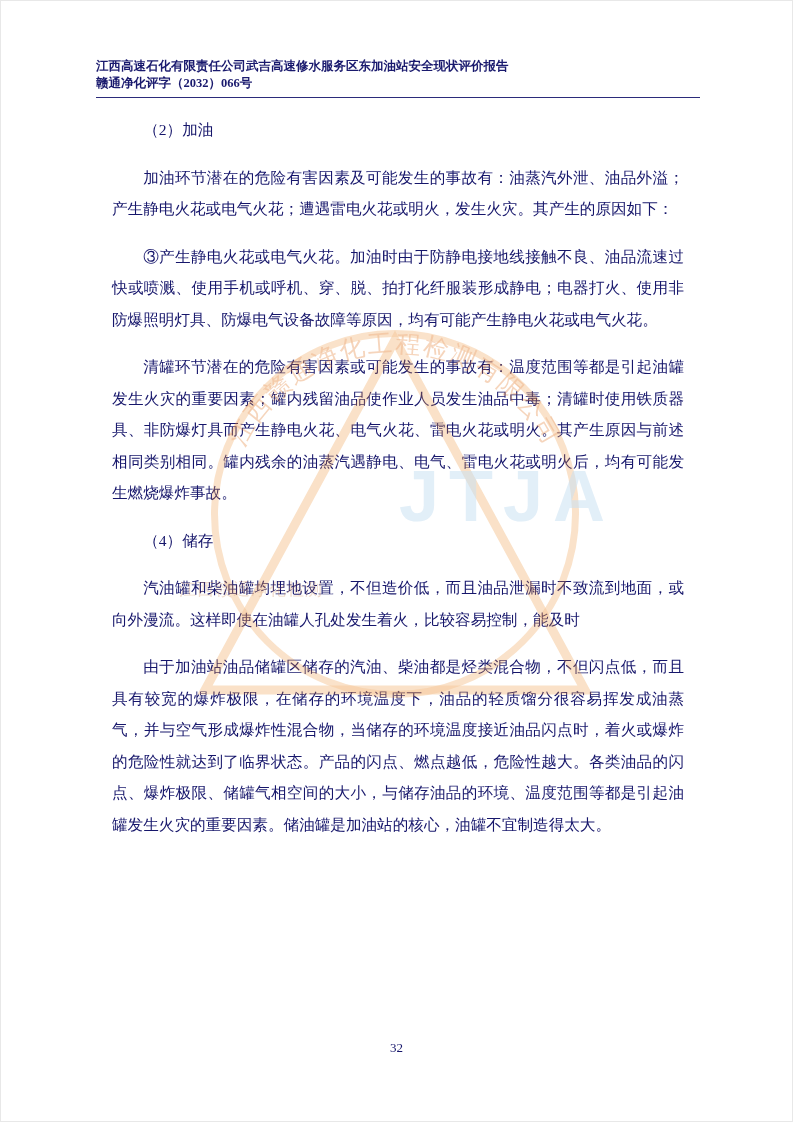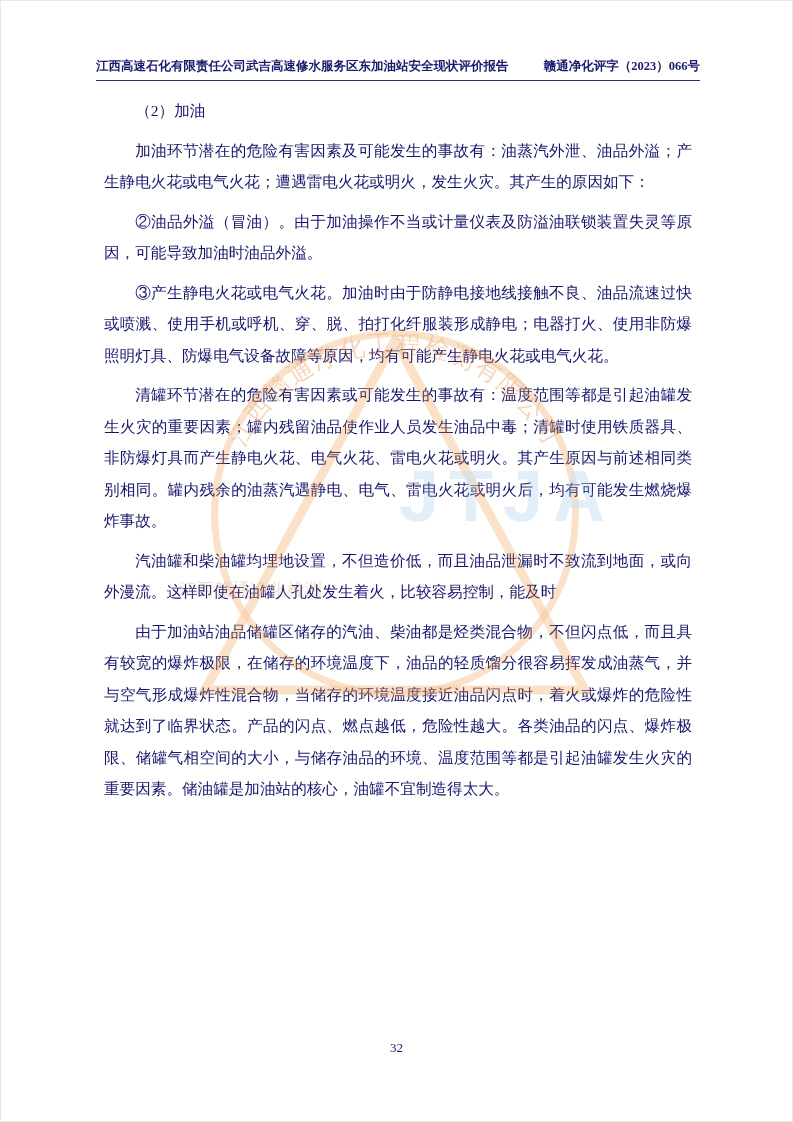--- a/index.html
+++ b/index.html
@@ -35,20 +35,21 @@
   .header {
     display: flex;
     justify-content: space-between;
     align-items: baseline;
     font-family: "Liberation Serif", "DejaVu Serif", serif;
     font-size: 12.5px;
     color: #1a1a6e;
     font-weight: bold;
     letter-spacing: 0px;
     padding-bottom: 5px;
+    flex-direction: column;
   }
   .header .left {
     white-space: nowrap;
   }
   .header .right {
     white-space: nowrap;
   }
   .header-rule {
     border-bottom: 1.2px solid #2b2b7a;
     margin-bottom: 14px;
@@ -56,21 +57,21 @@
 
   .body-text {
     font-family: "Liberation Serif", "DejaVu Serif", serif;
     font-size: 15.6px;
     line-height: 31.5px;
     color: #16166b;
     text-align: justify;
     text-justify: inter-ideograph;
   }
   .body-text p {
-    margin: 8px;
+    margin: 16px;
     text-indent: 2em;
   }
 
   .page-number {
     position: absolute;
     left: 0;
     right: 0;
     top: 1040px;
     text-align: center;
     font-family: "Liberation Serif", "DejaVu Serif", serif;
@@ -172,29 +173,29 @@
       </svg>
       <div class="wm-center">JTJA</div>
       <div class="wm-small">江西赣通净化检测</div>
     </div>
   </div>
 
   <div class="content">
 
     <div class="header">
       <div class="left">江西高速石化有限责任公司武吉高速修水服务区东加油站安全现状评价报告</div>
-      <div class="right">赣通净化评字（2023）066号</div>
+      <div class="right">赣通净化评字（2032）066号</div>
     </div>
     <div class="header-rule"></div>
 
     <div class="body-text">
       <p>（2）加油</p>
       <p>加油环节潜在的危险有害因素及可能发生的事故有：油蒸汽外泄、油品外溢；产生静电火花或电气火花；遭遇雷电火花或明火，发生火灾。其产生的原因如下：</p>
-      <p>②油品外溢（冒油）。由于加油操作不当或计量仪表及防溢油联锁装置失灵等原因，可能导致加油时油品外溢。</p>
       <p>③产生静电火花或电气火花。加油时由于防静电接地线接触不良、油品流速过快或喷溅、使用手机或呼机、穿、脱、拍打化纤服装形成静电；电器打火、使用非防爆照明灯具、防爆电气设备故障等原因，均有可能产生静电火花或电气火花。</p>
       <p>清罐环节潜在的危险有害因素或可能发生的事故有：温度范围等都是引起油罐发生火灾的重要因素；罐内残留油品使作业人员发生油品中毒；清罐时使用铁质器具、非防爆灯具而产生静电火花、电气火花、雷电火花或明火。其产生原因与前述相同类别相同。罐内残余的油蒸汽遇静电、电气、雷电火花或明火后，均有可能发生燃烧爆炸事故。</p>
+      <p>（4）储存</p>
       <p>汽油罐和柴油罐均埋地设置，不但造价低，而且油品泄漏时不致流到地面，或向外漫流。这样即使在油罐人孔处发生着火，比较容易控制，能及时</p>
       <p>由于加油站油品储罐区储存的汽油、柴油都是烃类混合物，不但闪点低，而且具有较宽的爆炸极限，在储存的环境温度下，油品的轻质馏分很容易挥发成油蒸气，并与空气形成爆炸性混合物，当储存的环境温度接近油品闪点时，着火或爆炸的危险性就达到了临界状态。产品的闪点、燃点越低，危险性越大。各类油品的闪点、爆炸极限、储罐气相空间的大小，与储存油品的环境、温度范围等都是引起油罐发生火灾的重要因素。储油罐是加油站的核心，油罐不宜制造得太大。</p>
     </div>
   </div>
 
   <div class="page-number">32</div>
 </div>
 
 </body></html>

